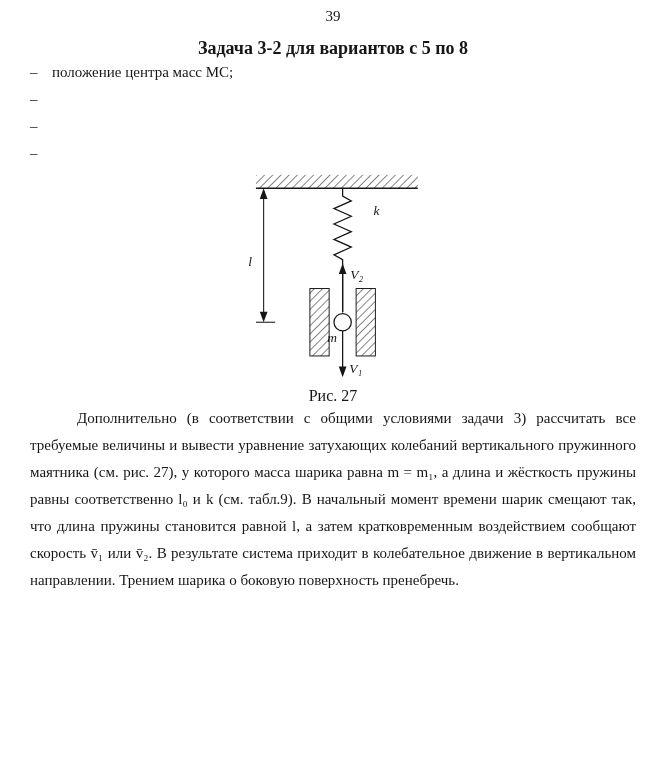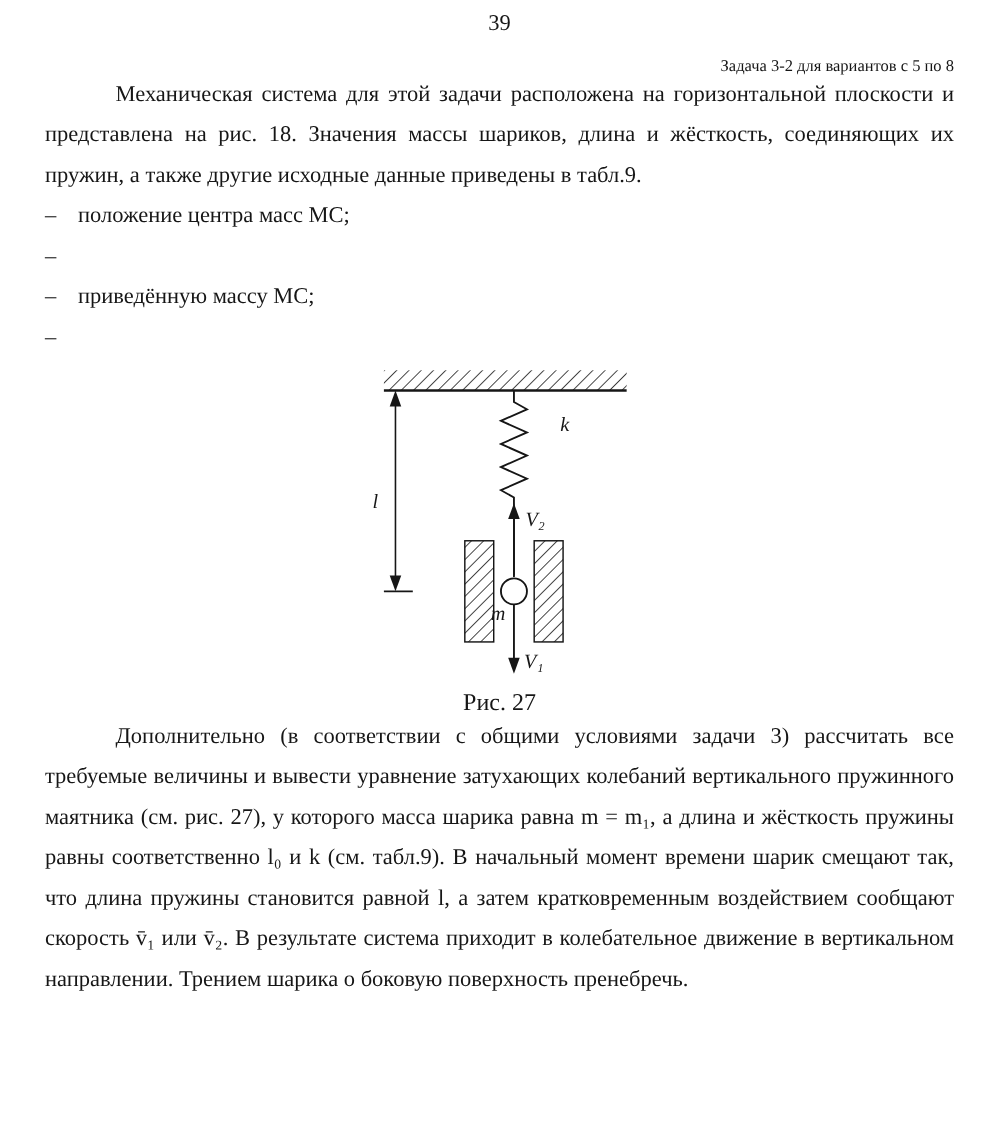--- a/index.html
+++ b/index.html
@@ -3,55 +3,53 @@
 <meta charset="utf-8">
 <style>
   html, body { margin: 0; padding: 0; background: #ffffff; }
   .page {
     width: 666px; height: 762px; box-sizing: border-box;
     padding: 6px 30px 0 30px; overflow: hidden;
     font-family: "Liberation Serif", serif; color: #161616;
     background: #ffffff;
   }
   .page-number { text-align: center; font-size: 15px; line-height: 20px; }
-  .doc-title { text-align: right; font-weight: normal; font-size: 11px; margin: 12px 0 0 0; }
+  .doc-title { text-align: center; font-weight: bold; font-size: 18px; margin: 12px 0 0 0; }
   p.para { margin: 0; font-size: 15px; line-height: 27px; text-align: justify; }
   p.para.indented { text-indent: 47px; }
   .mt1 { margin-top: 16px; }
   .mt2 { margin-top: 10px; }
   .req-list { margin: 0; }
   .list-item { display: flex; font-size: 15px; line-height: 27px; }
   .list-dash { width: 22px; flex: 0 0 22px; }
   figure.fig { margin: 4px 0 0 0; text-align: center; }
   figcaption { font-size: 16px; margin-top: 2px; }
   svg text { font-family: "Liberation Serif", serif; font-style: italic; font-size: 14px; fill: #161616; }
 </style>
 </head>
 <body>
 
 <div class="page">
 
   <div class="page-number">39</div>
 
   <div class="doc-title">Задача 3-2 для вариантов с 5 по 8</div>
 
-  <p class="para indented mt1">Механическая система для этой задачи расположена на горизонтальной плоскости и представлена на рис. 18. Значения массы шариков, длина и жёсткость, соединяющих их пружин, а также другие исходные данные приведены в табл.9.</p>
 
 
   <div class="req-list">
     <div class="list-item">
       <span class="list-dash">–</span>
       <span>положение центра масс МС;</span>
     </div>
     <div class="list-item">
       <span class="list-dash">–</span>
     </div>
     <div class="list-item">
       <span class="list-dash">–</span>
-      <span>приведённую массу МС;</span>
     </div>
     <div class="list-item">
       <span class="list-dash">–</span>
     </div>
   </div>
 
 
   <figure class="fig">
     <svg width="212" height="210" viewBox="0 0 220 218" xmlns="http://www.w3.org/2000/svg">
       <defs>

